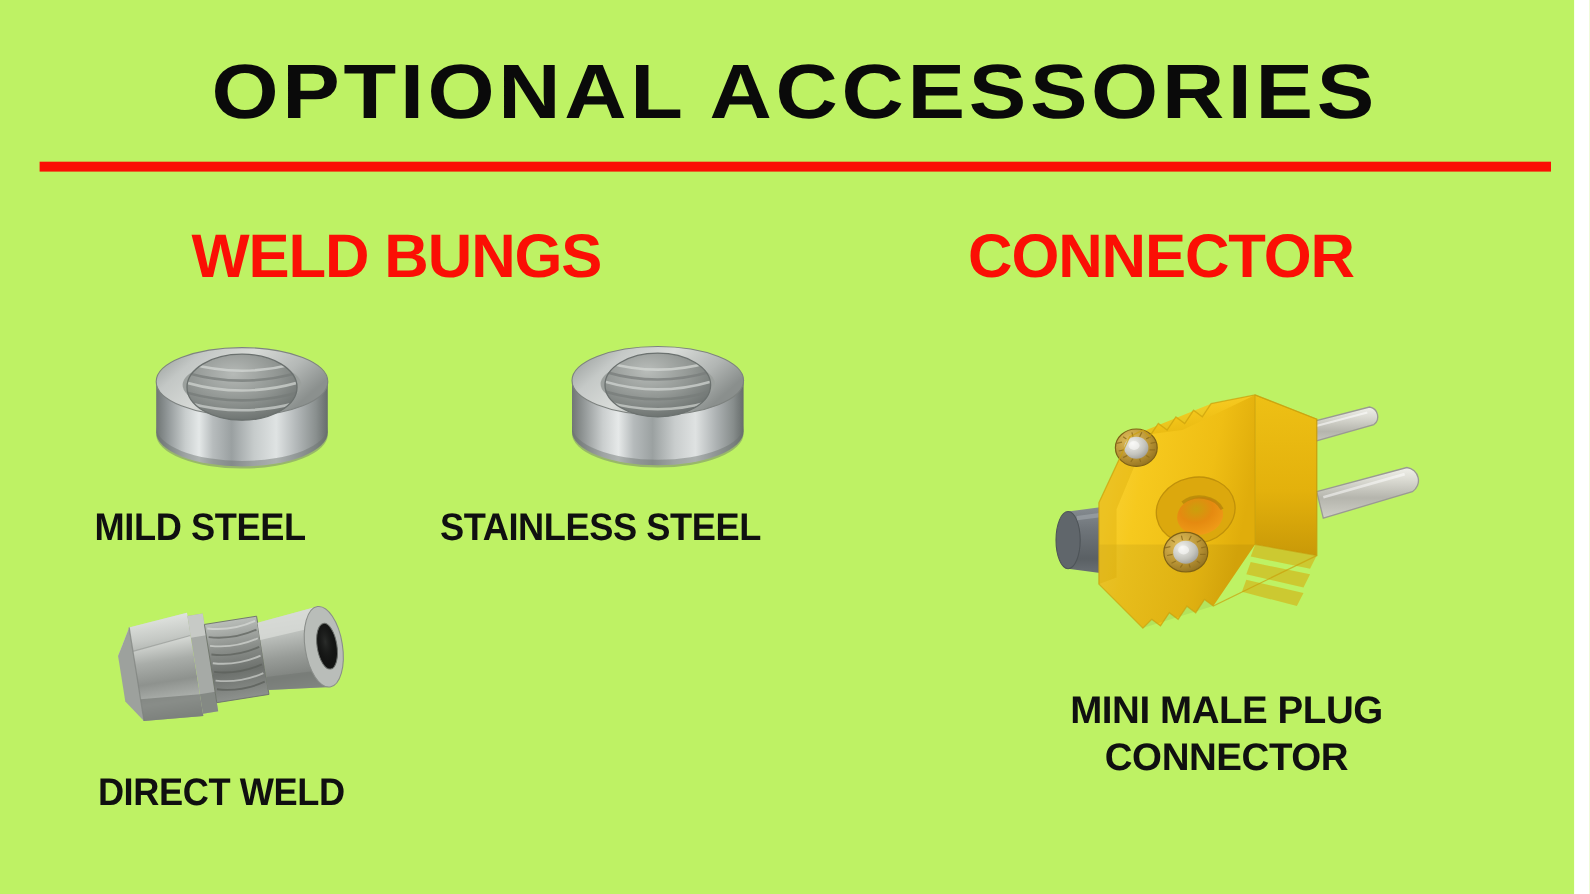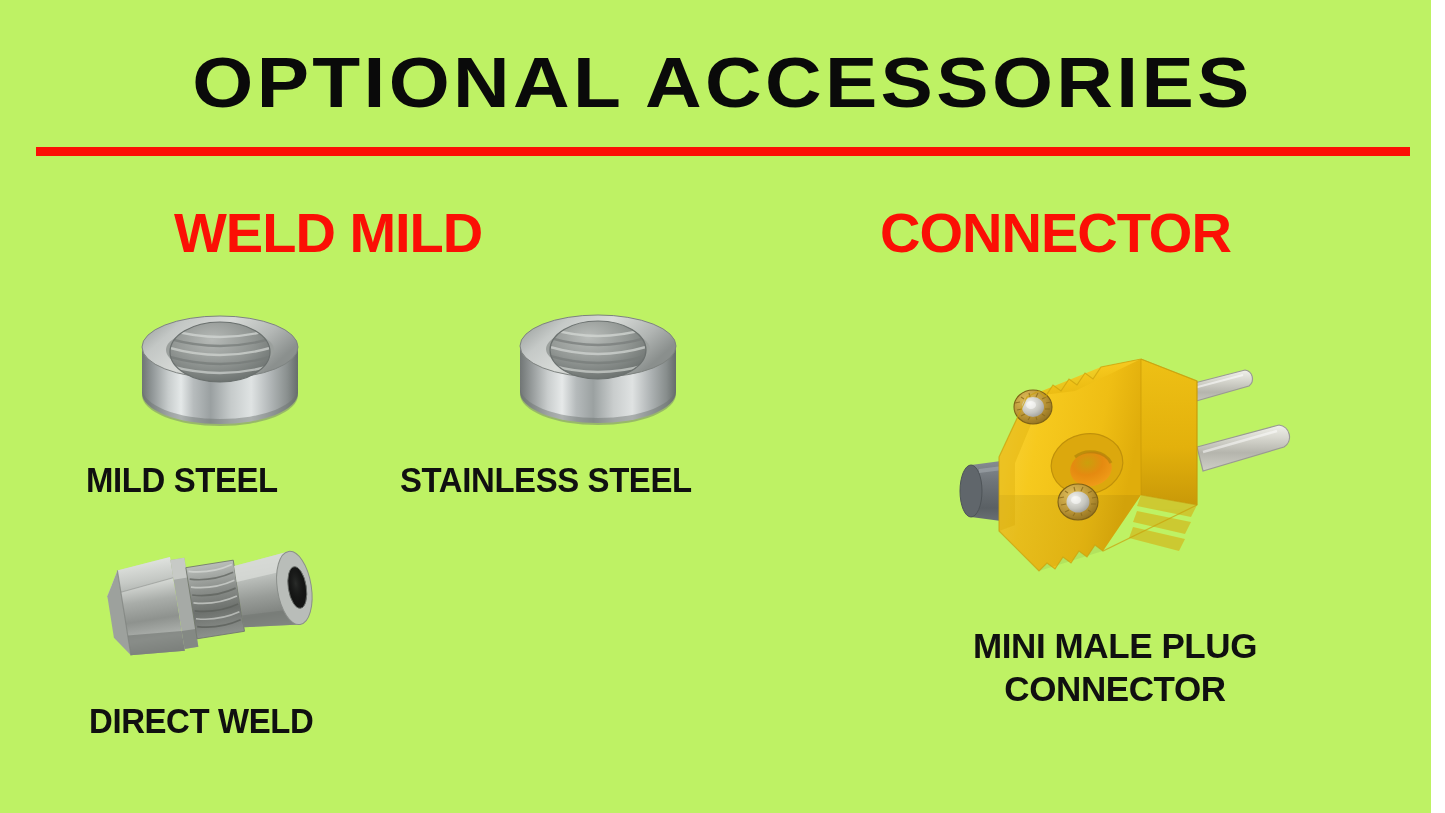--- a/index.html
+++ b/index.html
@@ -100,21 +100,21 @@
 </style>
 </head>
 <body>
 
 <div id="page">
 
   <div class="page-title">OPTIONAL ACCESSORIES</div>
 
   <div class="title-rule" style="background: rgb(251, 15, 5);"></div>
 
-  <div class="section-heading heading-bungs" style="color: rgb(251, 15, 5);">WELD MILD</div>
+  <div class="section-heading heading-bungs" style="color: rgb(251, 15, 5);">WELD BUNGS</div>
 
   <div class="section-heading heading-connector" style="color: rgb(251, 15, 5);">CONNECTOR</div>
 
   <div class="bung bung-mild">
     <svg width="200" height="145" viewBox="0 0 200 145">
       <defs>
         <linearGradient id="bodyG" x1="0" y1="0" x2="1" y2="0">
           <stop offset="0" stop-color="#6f7574"></stop>
           <stop offset="0.07" stop-color="#93999a"></stop>
           <stop offset="0.17" stop-color="#c8cdcd"></stop>

